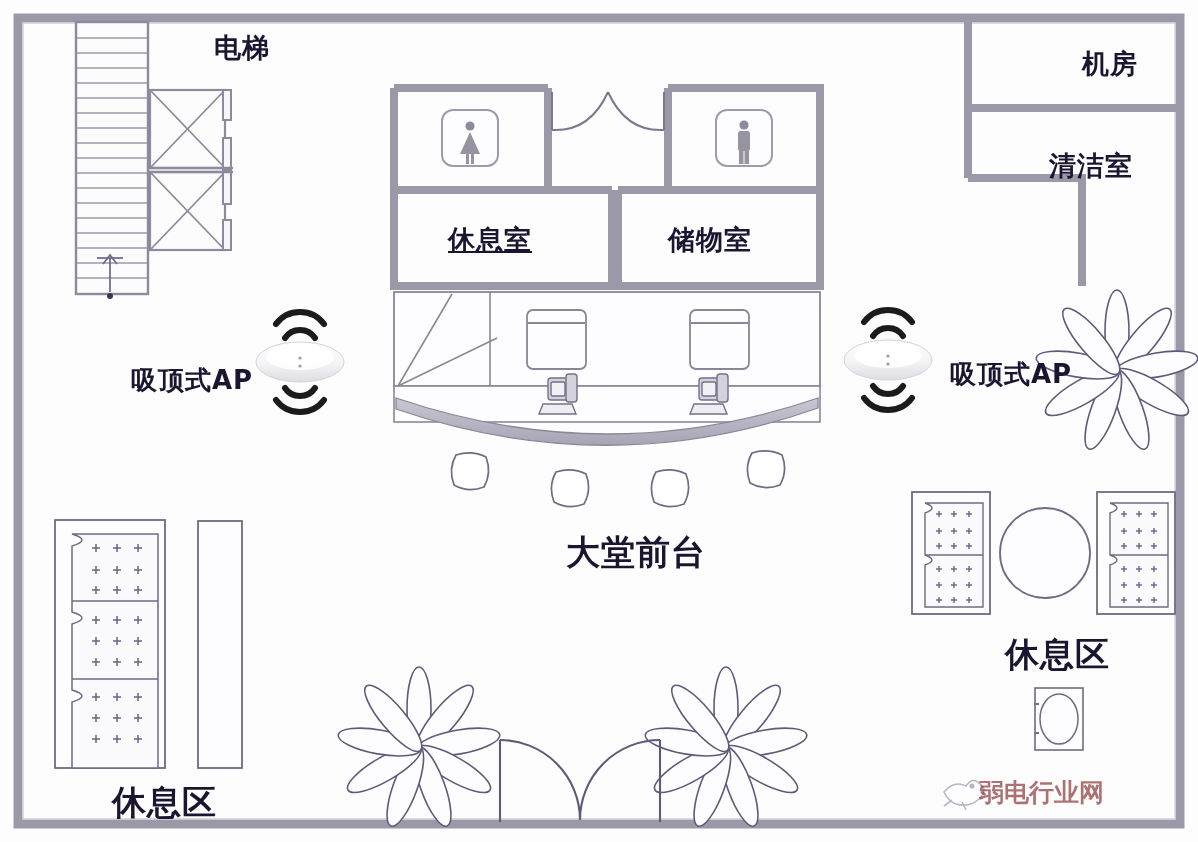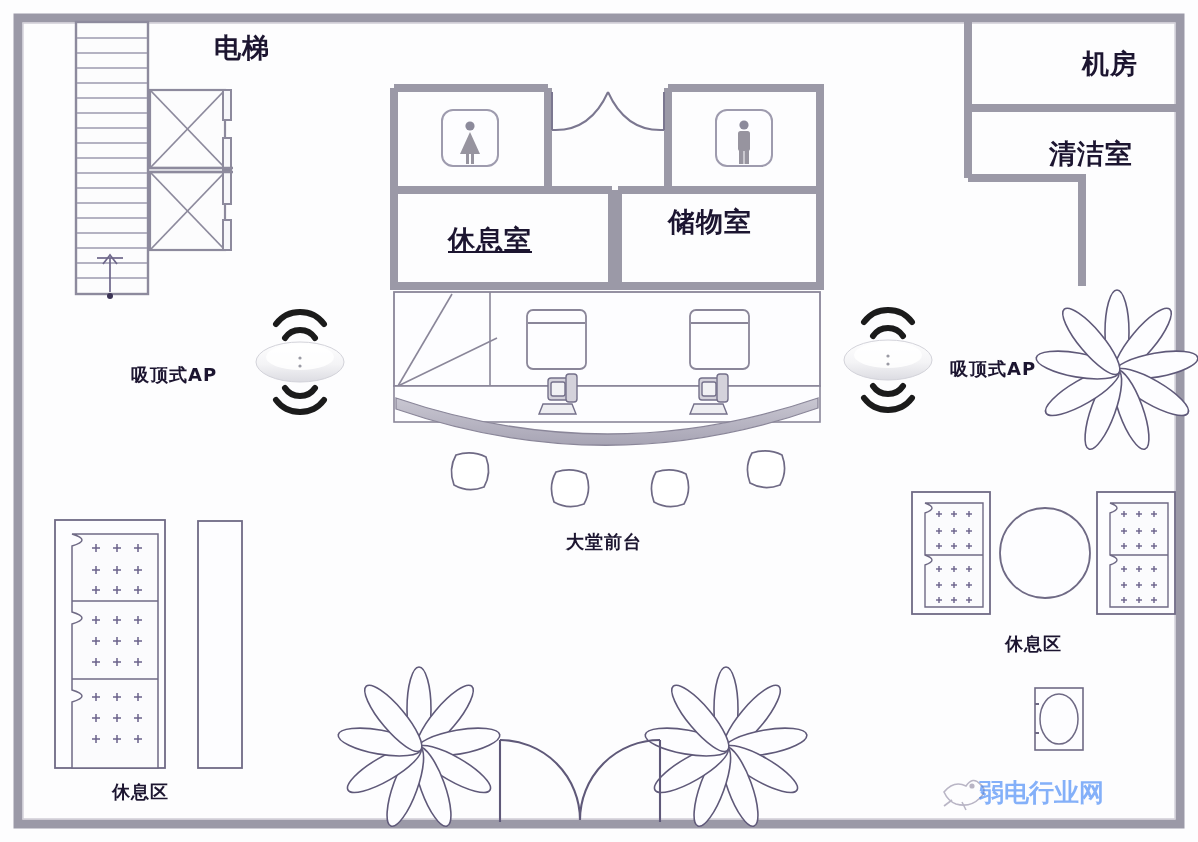--- a/index.html
+++ b/index.html
@@ -15,25 +15,25 @@
   #plan svg{position:absolute;left:0;top:0;}
   .lbl{
     position:absolute;
     color:#1c1530;
     font-weight:700;
     letter-spacing:1px;
     white-space:nowrap;
     font-family:"DejaVu Sans","Liberation Sans",sans-serif;
   }
   .lbl-room{font-size:27px;}
-  .lbl-area{font-size:18px;}
-  .lbl-ap{font-size:18px;padding-left:12px;}
+  .lbl-area{font-size:34px;}
+  .lbl-ap{font-size:26px;padding-left:12px;}
   .wm{
     position:absolute;
-    color:#3b82f6;
+    color:#7f1d1d;
     font-size:25px;
     font-weight:700;
     opacity:.62;
     white-space:nowrap;
   }
   .ap{
     position:absolute;width:96px;height:120px;
   }
 </style>
 </head>
@@ -458,25 +458,25 @@
       <path d="M33,88 A18,18 0 0 0 63,88"></path>
       <path d="M24,100 A30,30 0 0 0 72,100"></path>
     </g>
   </svg>
 </div>
 
 <div class="lbl lbl-room" style="left:214px;top:30px;">电梯</div>
 
 <div class="lbl lbl-room" style="left:1082px;top:46px;">机房</div>
 
-<div class="lbl lbl-room" style="left:1049px;top:136px;">清洁室</div>
+<div class="lbl lbl-room" style="left:1049px;top:148px;">清洁室</div>
 
 <div class="lbl lbl-room" style="left:448px;top:222px;text-decoration:underline;">休息室</div>
 
-<div class="lbl lbl-room" style="left:668px;top:204px;text-align:right;">储物室</div>
+<div class="lbl lbl-room" style="left:668px;top:222px;text-align:right;">储物室</div>
 
 <div class="lbl lbl-ap" style="left:119px;top:363px;">吸顶式AP</div>
 
 <div class="lbl lbl-ap" style="left:938px;top:357px;">吸顶式AP</div>
 
 <div class="lbl lbl-area" style="left:566px;top:530px;">大堂前台</div>
 
 <div class="lbl lbl-area" style="left:112px;top:780px;">休息区</div>
 
 <div class="lbl lbl-area" style="left:1005px;top:632px;">休息区</div>

